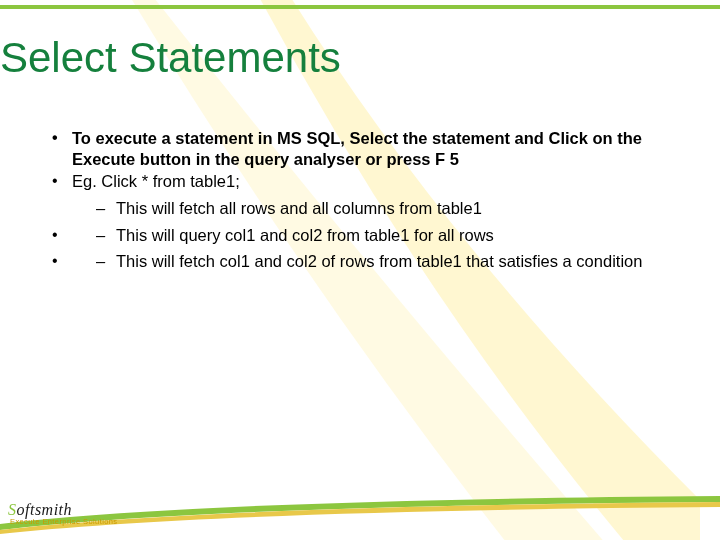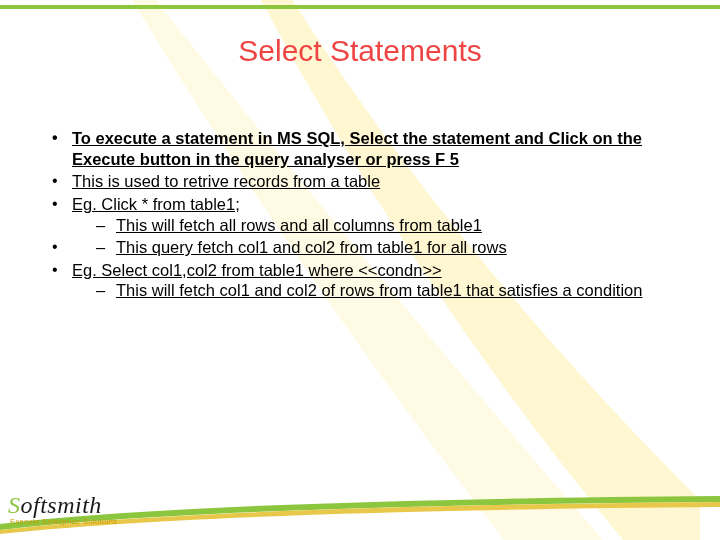--- a/index.html
+++ b/index.html
@@ -21,51 +21,50 @@
     position: absolute;
     top: 5px; left: 0; right: 0;
     height: 4px;
     background: #8cc63f;
     z-index: 2;
   }
   .title {
     position: absolute;
     top: 34px;
     left: 0; right: 0;
-    text-align: center;
-    font-size: 30px;
+    text-align: left;
+    font-size: 42px;
     font-weight: 400;
-    color: #ef4444;
+    color: #15803d;
     z-index: 2;
   }
   .content {
     position: absolute;
     top: 128px;
     left: 46px;
     right: 40px;
     z-index: 2;
     font-size: 16.5px;
     line-height: 1.25;
     color: #000;
   }
   ul.outer { list-style: none; }
   ul.outer > li {
     position: relative;
     padding-left: 26px;
     margin-bottom: 2px;
-    text-decoration: underline;
   }
   ul.outer > li::before {
     content: "•";
     position: absolute;
     left: 6px;
     top: 0;
     font-size: 16px;
   }
-  ul.inner { list-style: none; margin-top: 0; }
+  ul.inner { list-style: none; margin-top: 6px; }
   ul.inner > li {
     position: relative;
     padding-left: 44px;
     margin-bottom: 2px;
   }
   ul.inner > li::before {
     content: "–";
     position: absolute;
     left: 24px;
     top: 0;
@@ -74,21 +73,21 @@
   
   .logo {
     position: absolute;
     left: 8px;
     bottom: 14px;
     z-index: 3;
   }
   .logo-main {
     font-family: Georgia, 'Times New Roman', serif;
     font-style: italic;
-    font-size: 24px;
+    font-size: 16px;
     color: #1a1a1a;
     letter-spacing: 0.5px;
   }
   .logo-main .s-accent { color: #8cc63f; font-style: italic; }
   .logo-tag {
     font-size: 7.5px;
     color: #c99a00;
     letter-spacing: 0.4px;
     margin-top: -2px;
     padding-left: 2px;
@@ -108,34 +107,32 @@
   <path d="M 280 -20 Q 440 240 700 500 L 700 560 L 640 560 Q 420 300 250 -20 Z" fill="#ffe97a" opacity="0.35"></path>
 </svg>
 
 <div class="top-bar"></div>
 
 <h1 class="title">Select Statements</h1>
 
 <div class="content">
   <ul class="outer">
     <li class="bold">To execute a statement in MS SQL, Select the statement and Click on the Execute button in the query analyser or press F 5</li>
-    <li>This is used to retrive records from a table</li>
     <li>
       <span>Eg. Click * from table1;</span>
       <ul class="inner">
         <li>This will fetch all rows and all columns from table1</li>
       </ul>
     </li>
     <li>
       <ul class="inner">
-        <li>This query fetch col1 and col2 from table1 for all rows</li>
+        <li>This will query col1 and col2 from table1 for all rows</li>
       </ul>
     </li>
     <li>
-      <span>Eg. Select col1,col2 from table1 where &lt;&lt;condn&gt;&gt;</span>
       <ul class="inner">
         <li>This will fetch col1 and col2 of rows from table1 that satisfies a condition</li>
       </ul>
     </li>
   </ul>
 </div>
 
 <svg class="bottom-stripe" width="720" height="40" viewBox="0 0 720 40" preserveAspectRatio="none">
   <path d="M 0 30 Q 200 6 720 2 L 720 8 Q 200 12 0 36 Z" fill="#8cc63f"></path>
   <path d="M 0 36 Q 210 12 720 8 L 720 13 Q 210 17 0 40 Z" fill="#e8c84a"></path>

